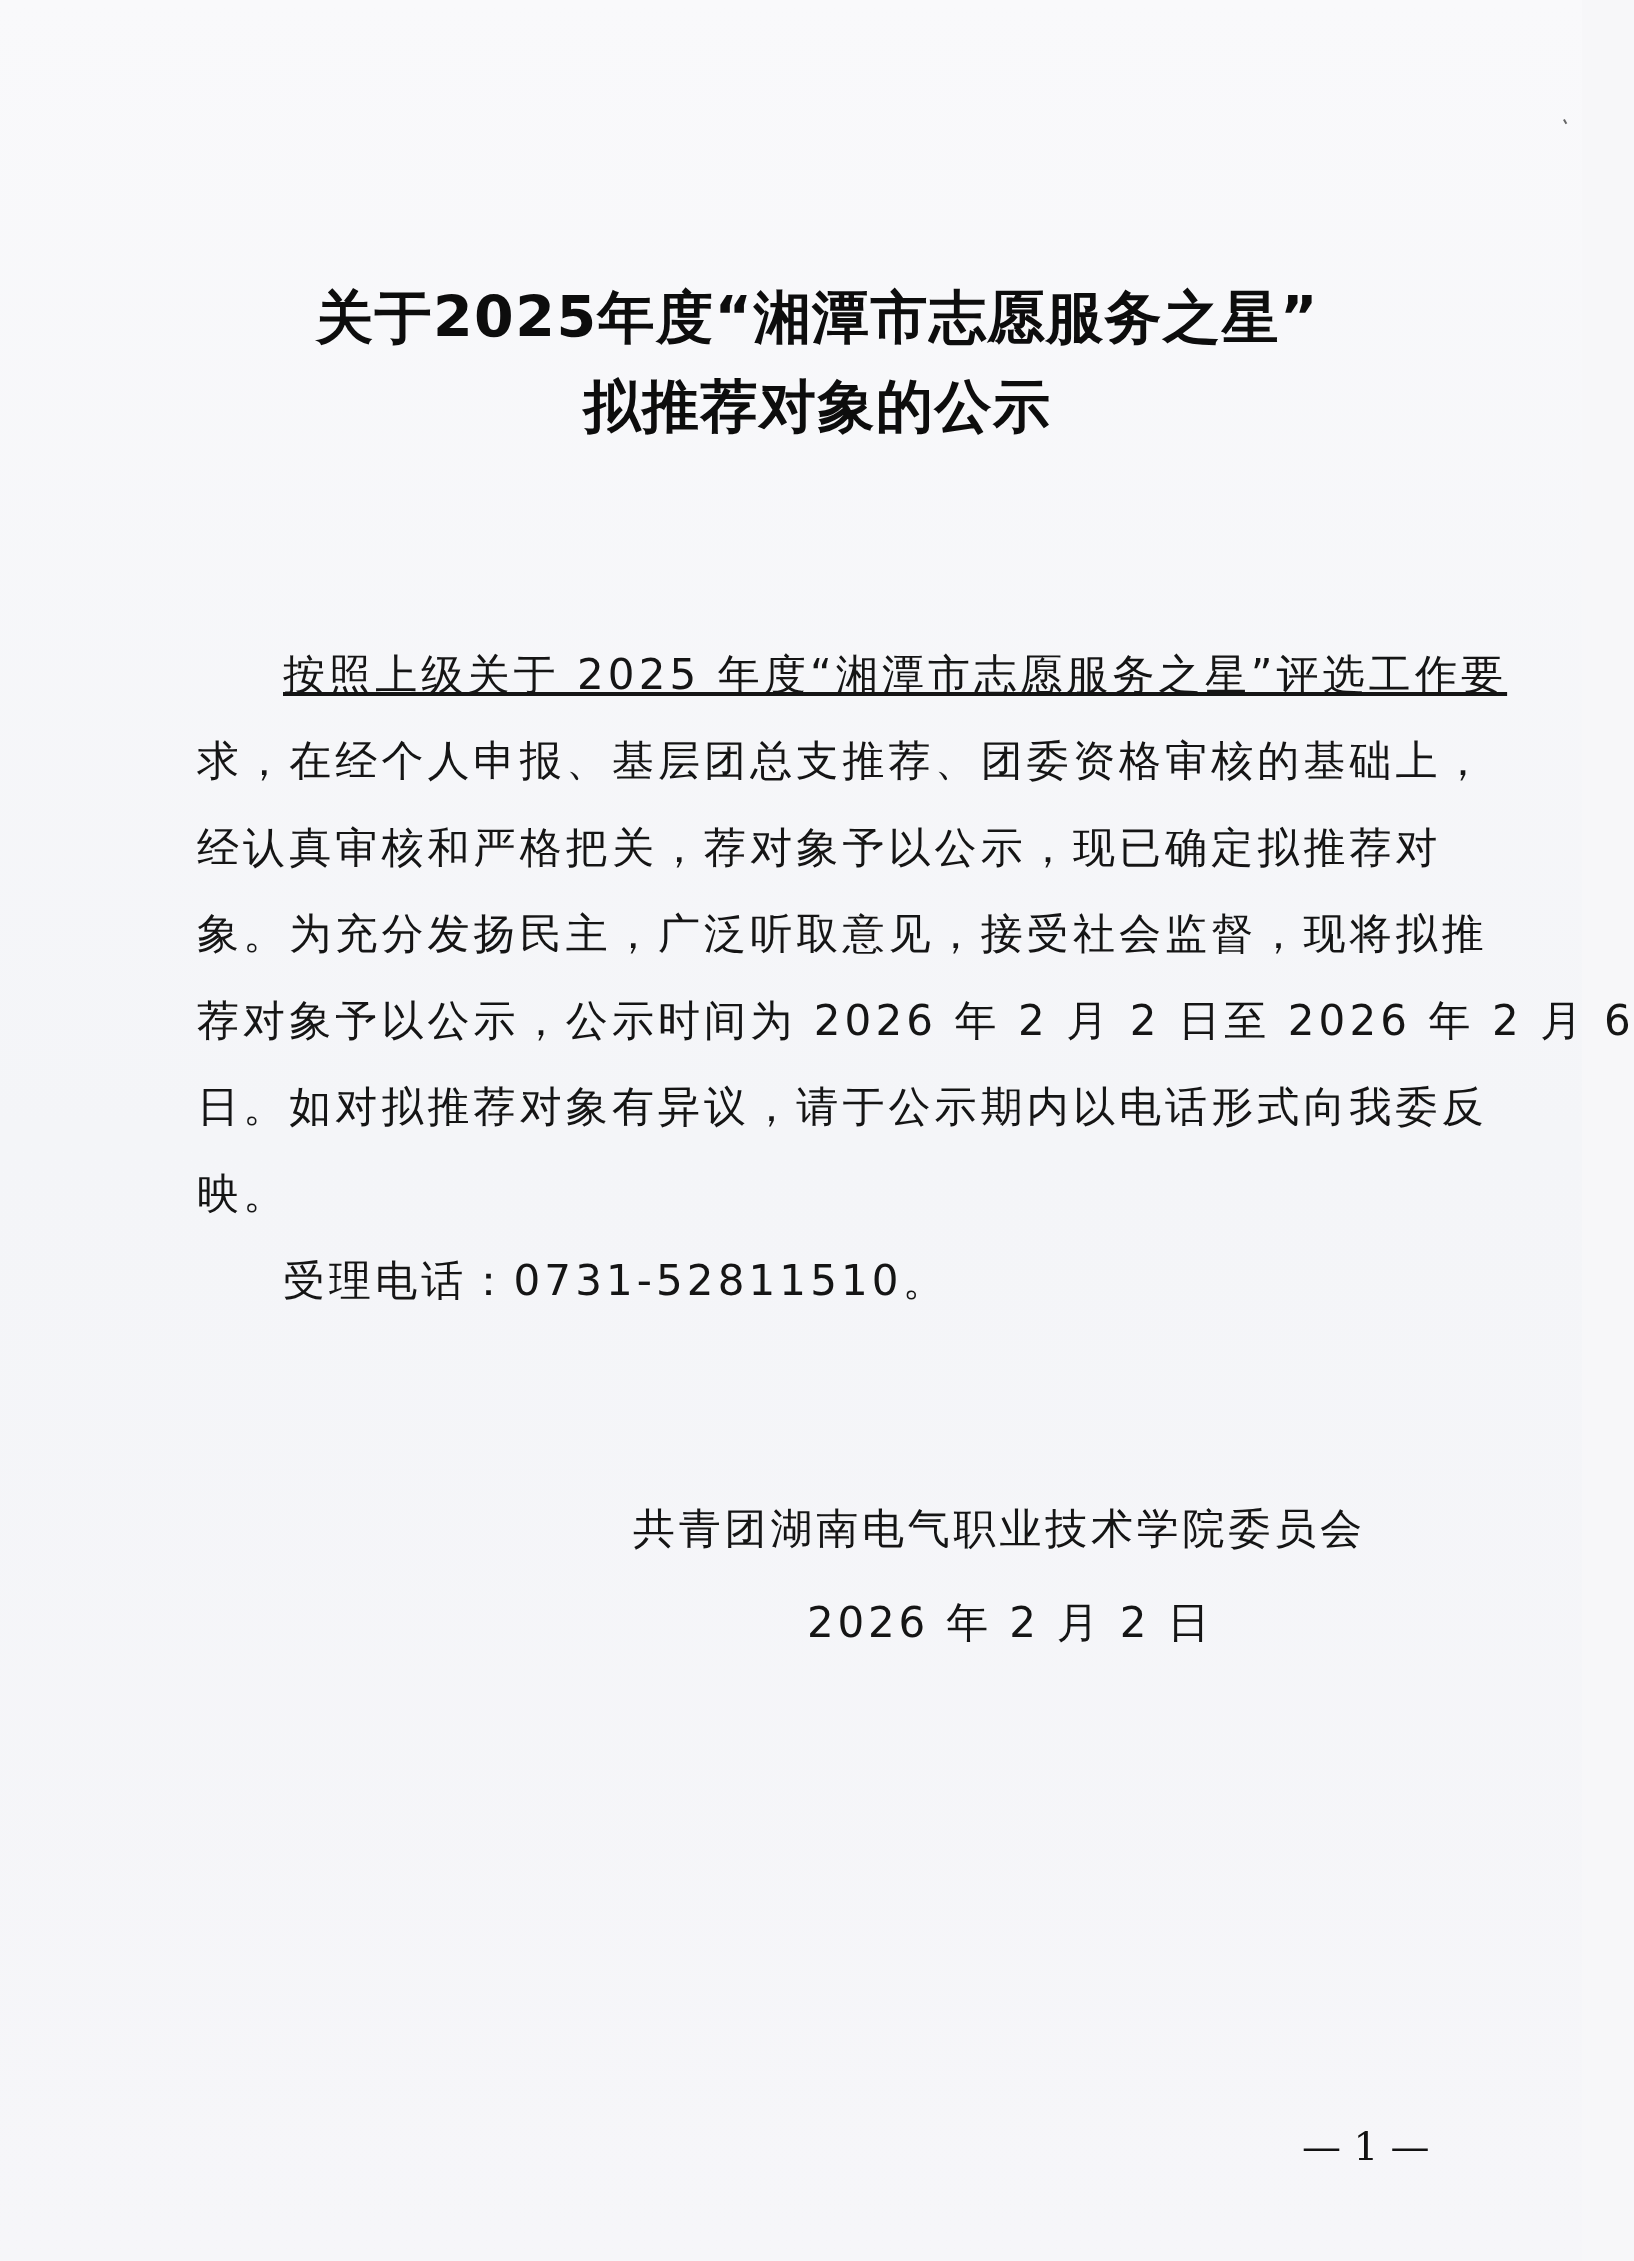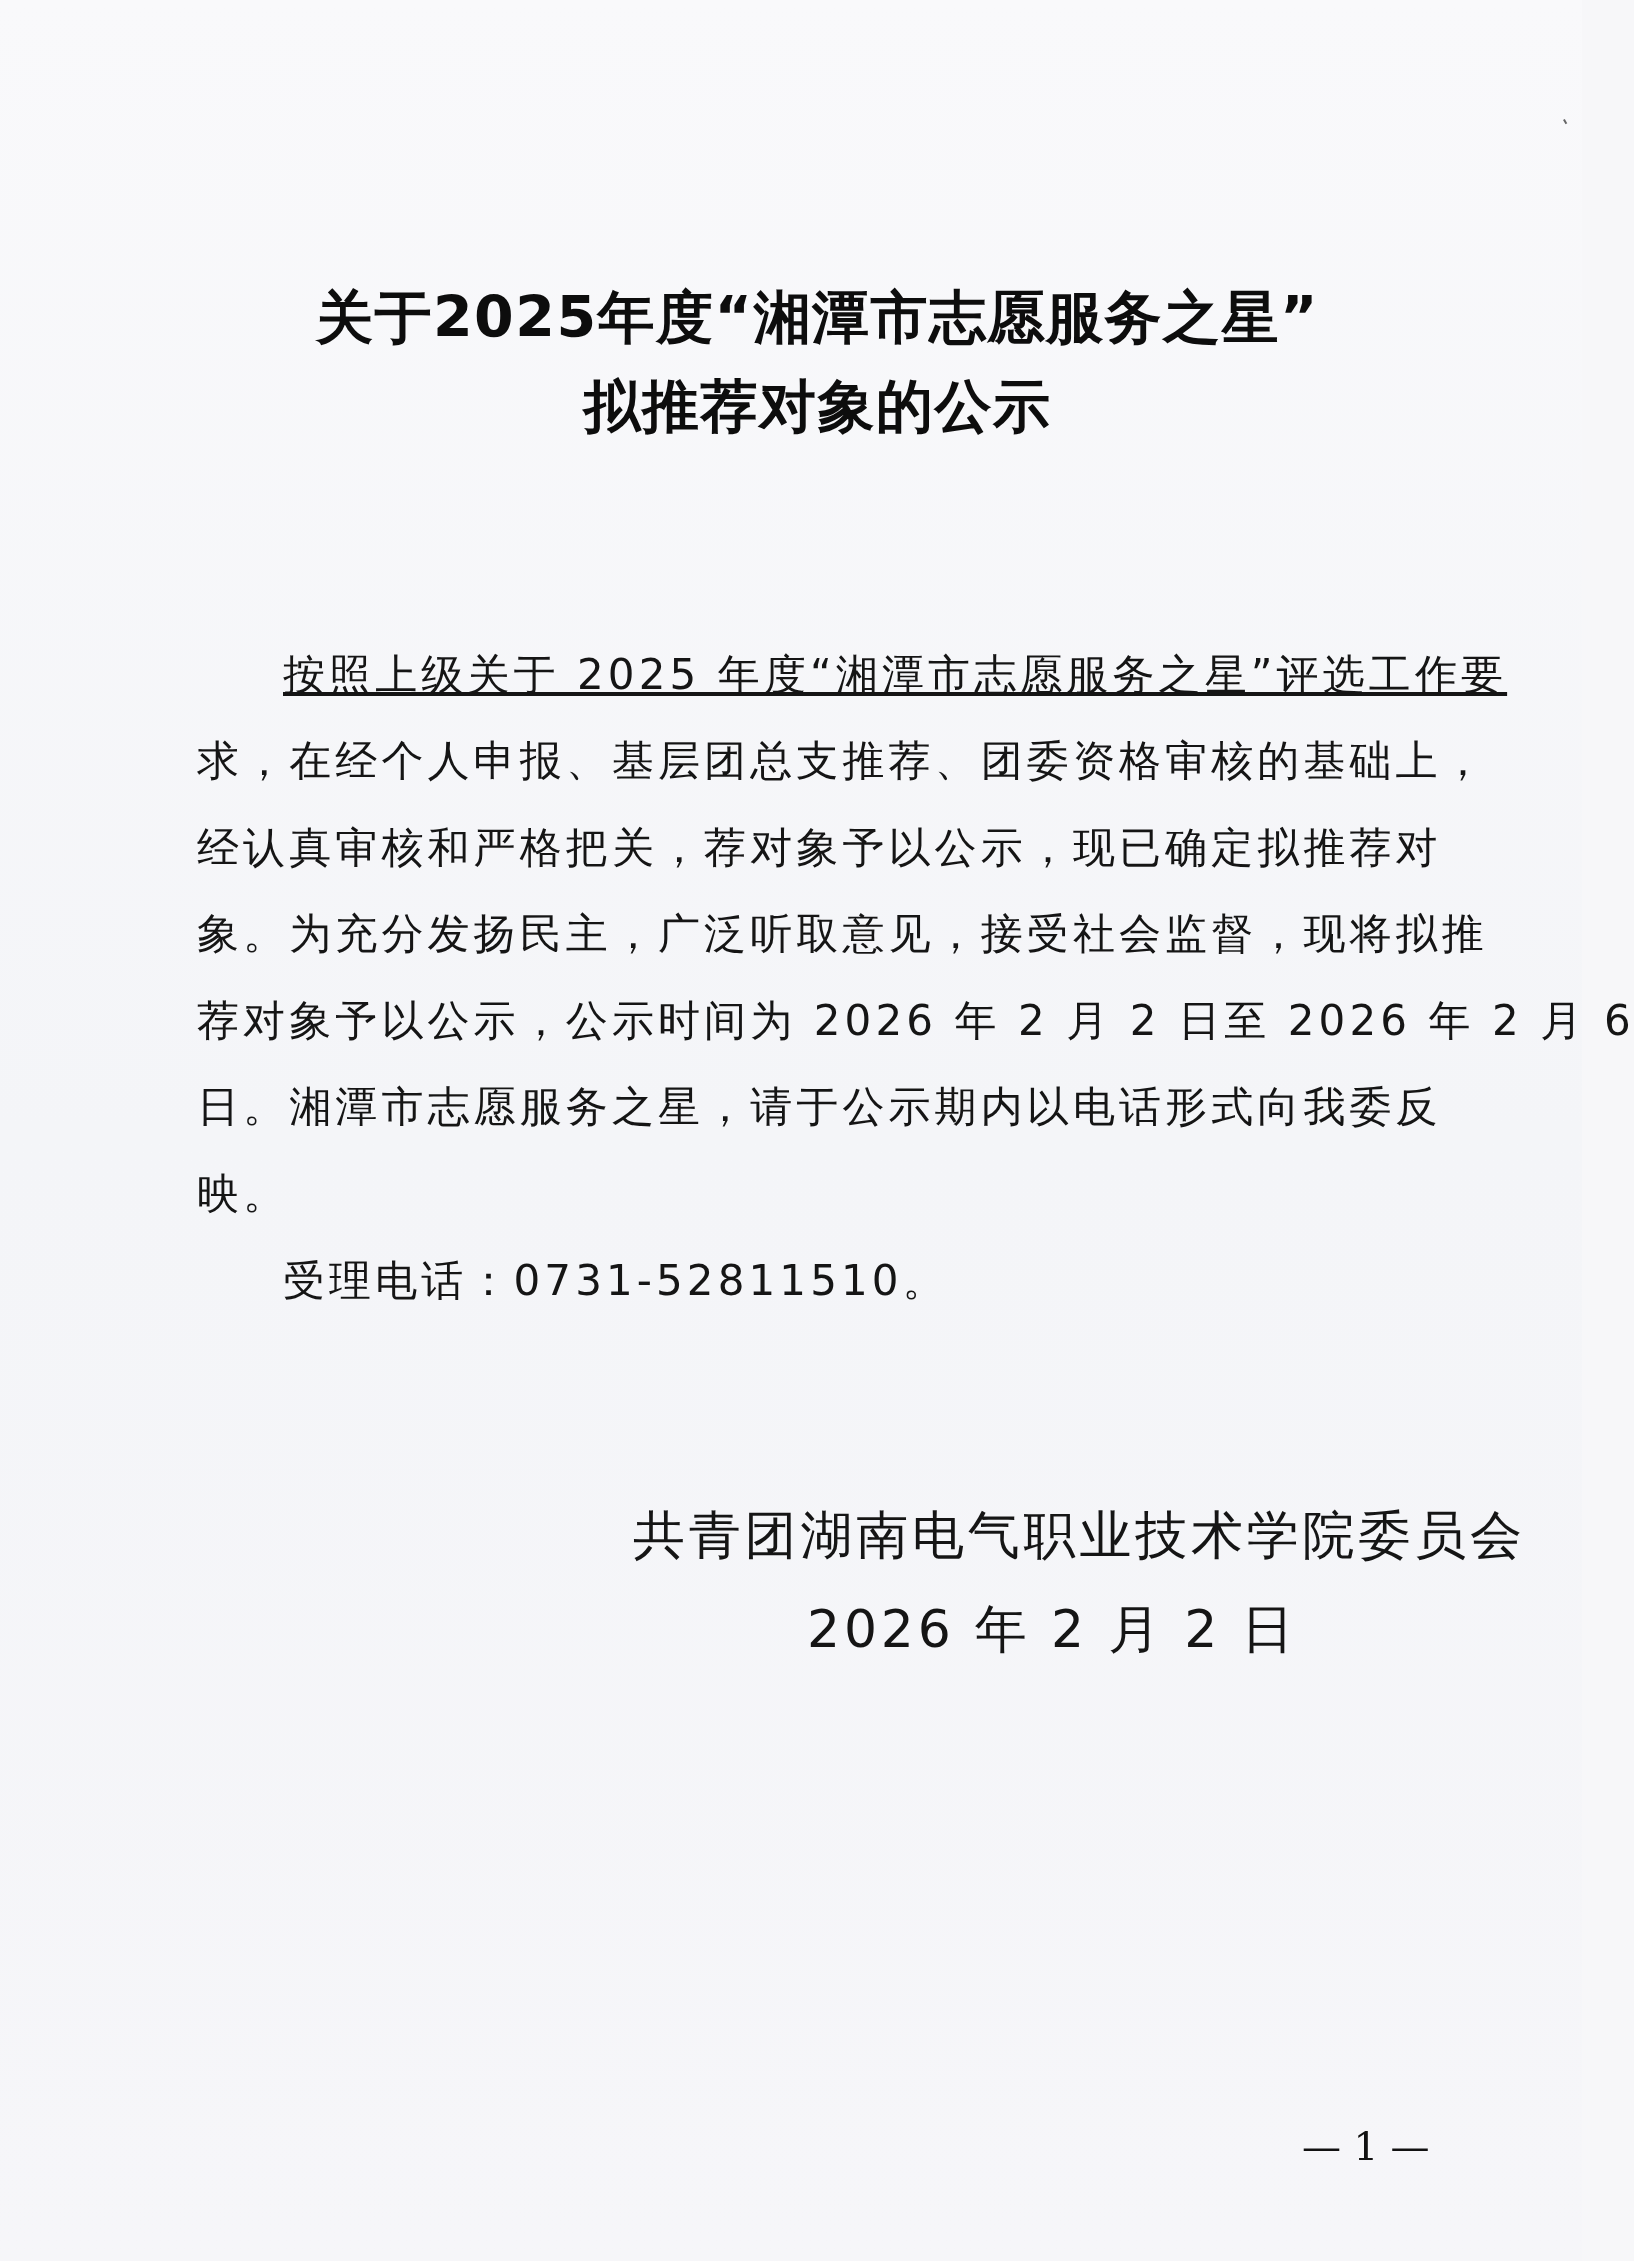--- a/index.html
+++ b/index.html
@@ -21,21 +21,21 @@
       font-weight: bold; font-size: 57px; letter-spacing: 1.5px; color: #0d0d0d;
     }
     .title.l1 { top: 280px; }
     .title.l2 { top: 369px; }
     .line {
       position: absolute; left: 197px; font-size: 42px; letter-spacing: 4.1px;
       white-space: nowrap; color: #151515;
     }
     .indent { left: 283px; }
     .sig {
-      position: absolute; font-size: 52px; letter-spacing: 3.8px; white-space: nowrap; color: #151515;
+      position: absolute; font-size: 42px; letter-spacing: 3.8px; white-space: nowrap; color: #151515;
     }
     .pageno {
       position: absolute; left: 1302px; top: 2124px; font-family: "DejaVu Serif", serif;
       font-size: 39px; color: #111; white-space: nowrap;
     }
     .speck { position: absolute; left: 1564px; top: 119px; width: 2.3px; height: 4.5px; background: #666; transform: rotate(-30deg); }
   </style>
 </head>
 <body>
 
@@ -44,21 +44,21 @@
 
   <div class="title l1">关于2025年度“湘潭市志愿服务之星”</div>
   <div class="title l2">拟推荐对象的公示</div>
 
 
   <div class="line indent" style="top:647px;text-decoration:underline;">按照上级关于 2025 年度“湘潭市志愿服务之星”评选工作要</div>
   <div class="line" style="top:733px;">求，在经个人申报、基层团总支推荐、团委资格审核的基础上，</div>
   <div class="line" style="top:820px;">经认真审核和严格把关，荐对象予以公示，现已确定拟推荐对</div>
   <div class="line" style="top:906px;">象。为充分发扬民主，广泛听取意见，接受社会监督，现将拟推</div>
   <div class="line" style="top:993px;">荐对象予以公示，公示时间为 2026 年 2 月 2 日至 2026 年 2 月 6</div>
-  <div class="line" style="top:1079px;">日。湘潭市志愿服务之星，请于公示期内以电话形式向我委反</div>
+  <div class="line" style="top:1079px;">日。如对拟推荐对象有异议，请于公示期内以电话形式向我委反</div>
   <div class="line" style="top:1166px;">映。</div>
 
   <div class="line indent" style="top:1253px;">受理电话：0731-52811510。</div>
 
   <div class="sig" style="left:633px; top:1501px;">共青团湖南电气职业技术学院委员会</div>
   <div class="sig" style="left:807px; top:1595px;">2026 年 2 月 2 日</div>
 
   <div class="pageno">— 1 —</div>
 </div>
 

